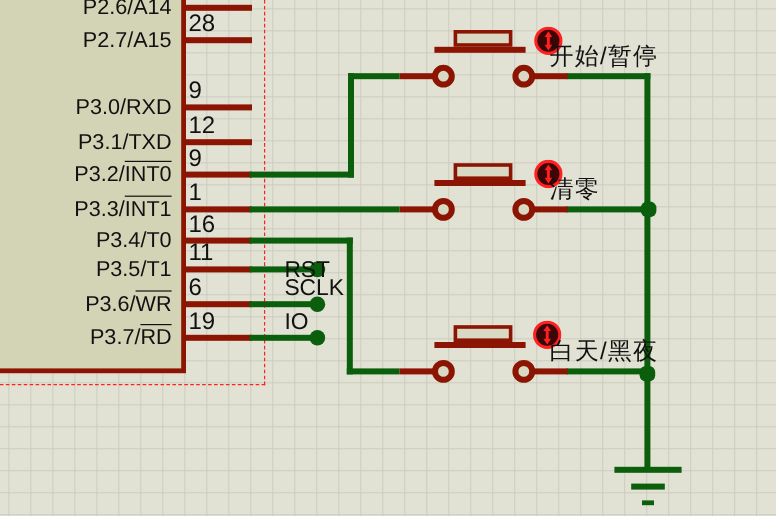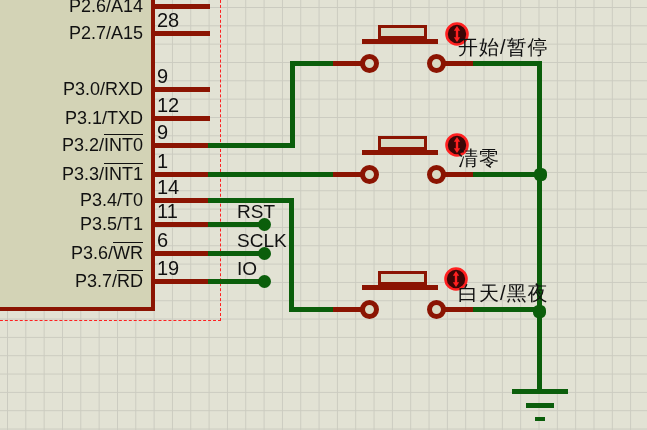--- a/index.html
+++ b/index.html
@@ -80,21 +80,21 @@
     <div class="pnum" style="top:-23.5px">9</div>
     <div class="stub"></div>
   </div>
   <div class="pin" style="top:174px">
     <div class="plabel"><span>P3.3/</span><span class="ov">INT1</span></div>
     <div class="pnum" style="top:-23.5px">1</div>
     <div class="stub"></div>
   </div>
   <div class="pin" style="top:200px">
     <div class="plabel"><span>P3.4/T0</span><span class="ov"></span></div>
-    <div class="pnum" style="top:-23.5px">14</div>
+    <div class="pnum" style="top:-23.5px">16</div>
     <div class="stub"></div>
   </div>
   <div class="pin" style="top:224px">
     <div class="plabel"><span>P3.5/T1</span><span class="ov"></span></div>
     <div class="pnum" style="top:-23.5px">11</div>
     <div class="stub"></div>
   </div>
   <div class="pin" style="top:253px">
     <div class="plabel"><span>P3.6/</span><span class="ov">WR</span></div>
     <div class="pnum" style="top:-23.5px">6</div>
@@ -120,21 +120,21 @@
   <div class="wire" style="left:208px;top:222px;width:52px;height:5px"></div>
   <div class="wire" style="left:208px;top:250.5px;width:52px;height:5px"></div>
   <div class="wire" style="left:208px;top:278.5px;width:52px;height:5px"></div>
 
   <div class="junction" style="left:533.5px;top:167.5px"></div>
   <div class="junction" style="left:532.5px;top:304.5px"></div>
 
   <div class="netdot" style="left:257.5px;top:218px"></div>
   <div class="netdot" style="left:257.5px;top:246.5px"></div>
   <div class="netdot" style="left:257.5px;top:274.5px"></div>
-  <div class="netlabel" style="left:237px;top:202px">RST</div>
+  <div class="netlabel" style="left:237px;top:216px">RST</div>
   <div class="netlabel" style="left:237px;top:231px">SCLK</div>
   <div class="netlabel" style="left:237px;top:259px">IO</div>
 
   <div class="btn" style="top:63px">
     <div class="pinseg" style="left:333px;width:28px"></div>
     <div class="term" style="left:359.5px"></div>
     <div class="term" style="left:426.5px"></div>
     <div class="pinseg" style="left:444.5px;width:28px"></div>
     <div class="bar"></div>
     <div class="cap"></div>

